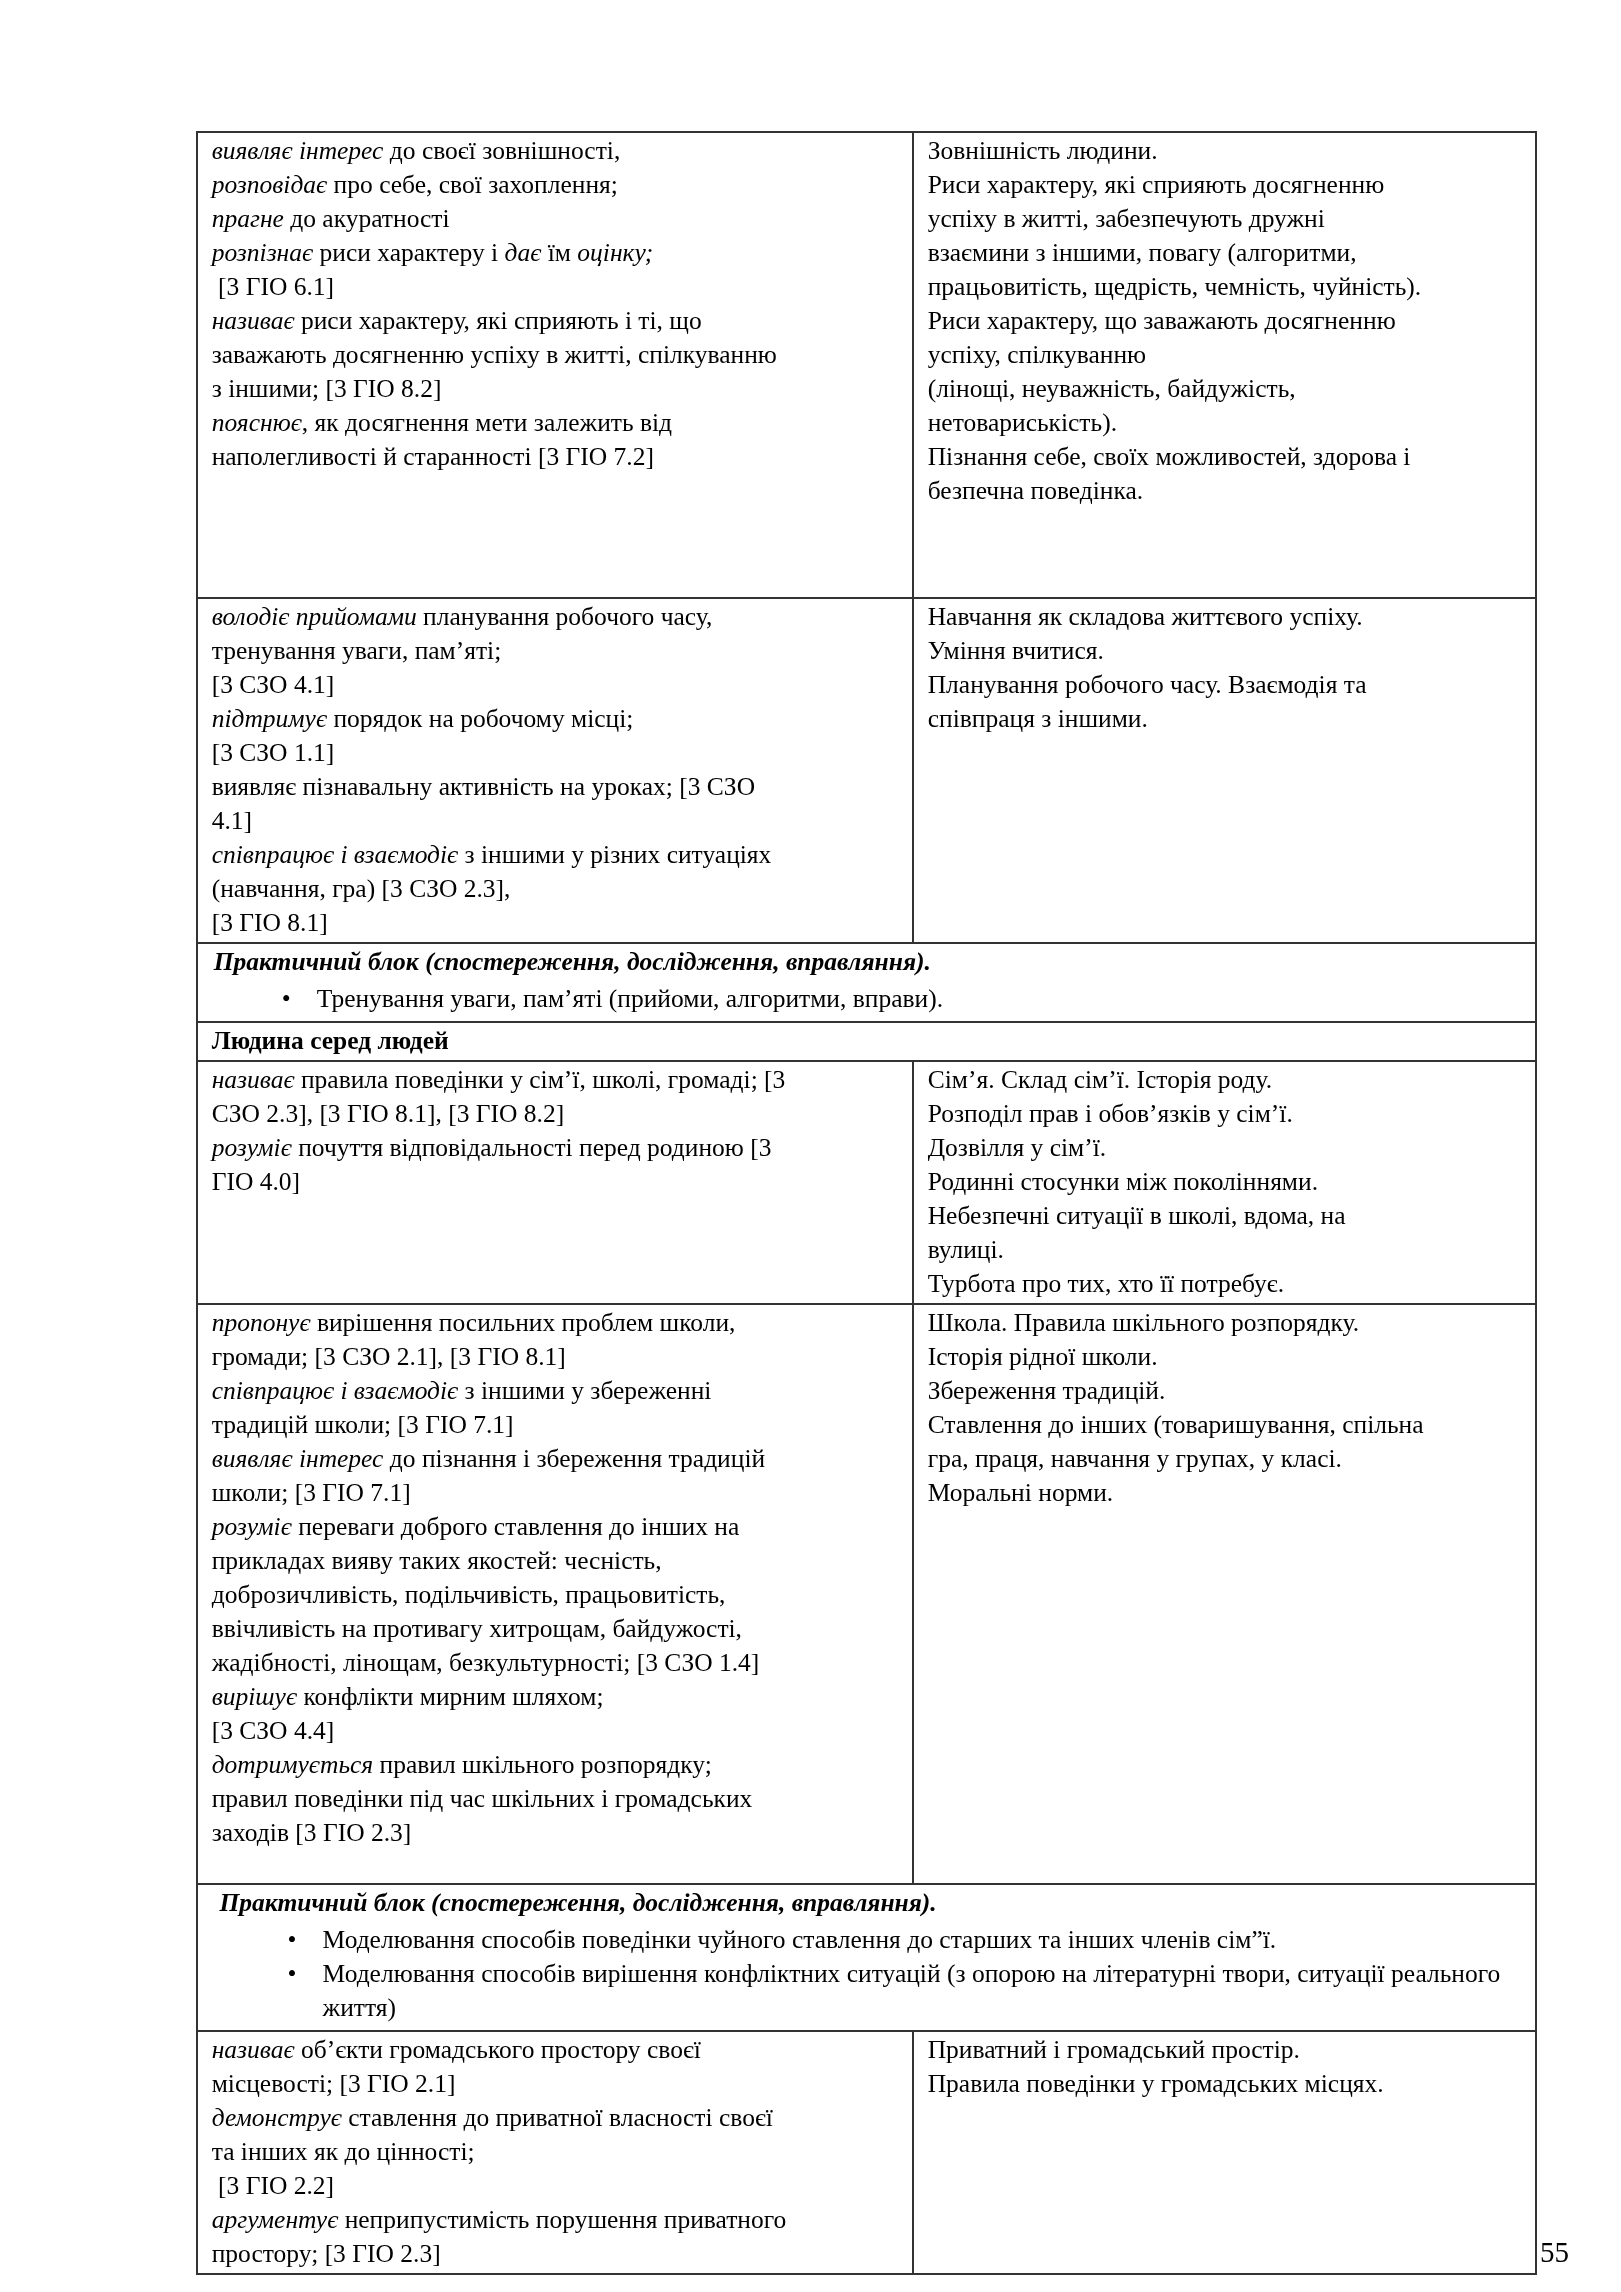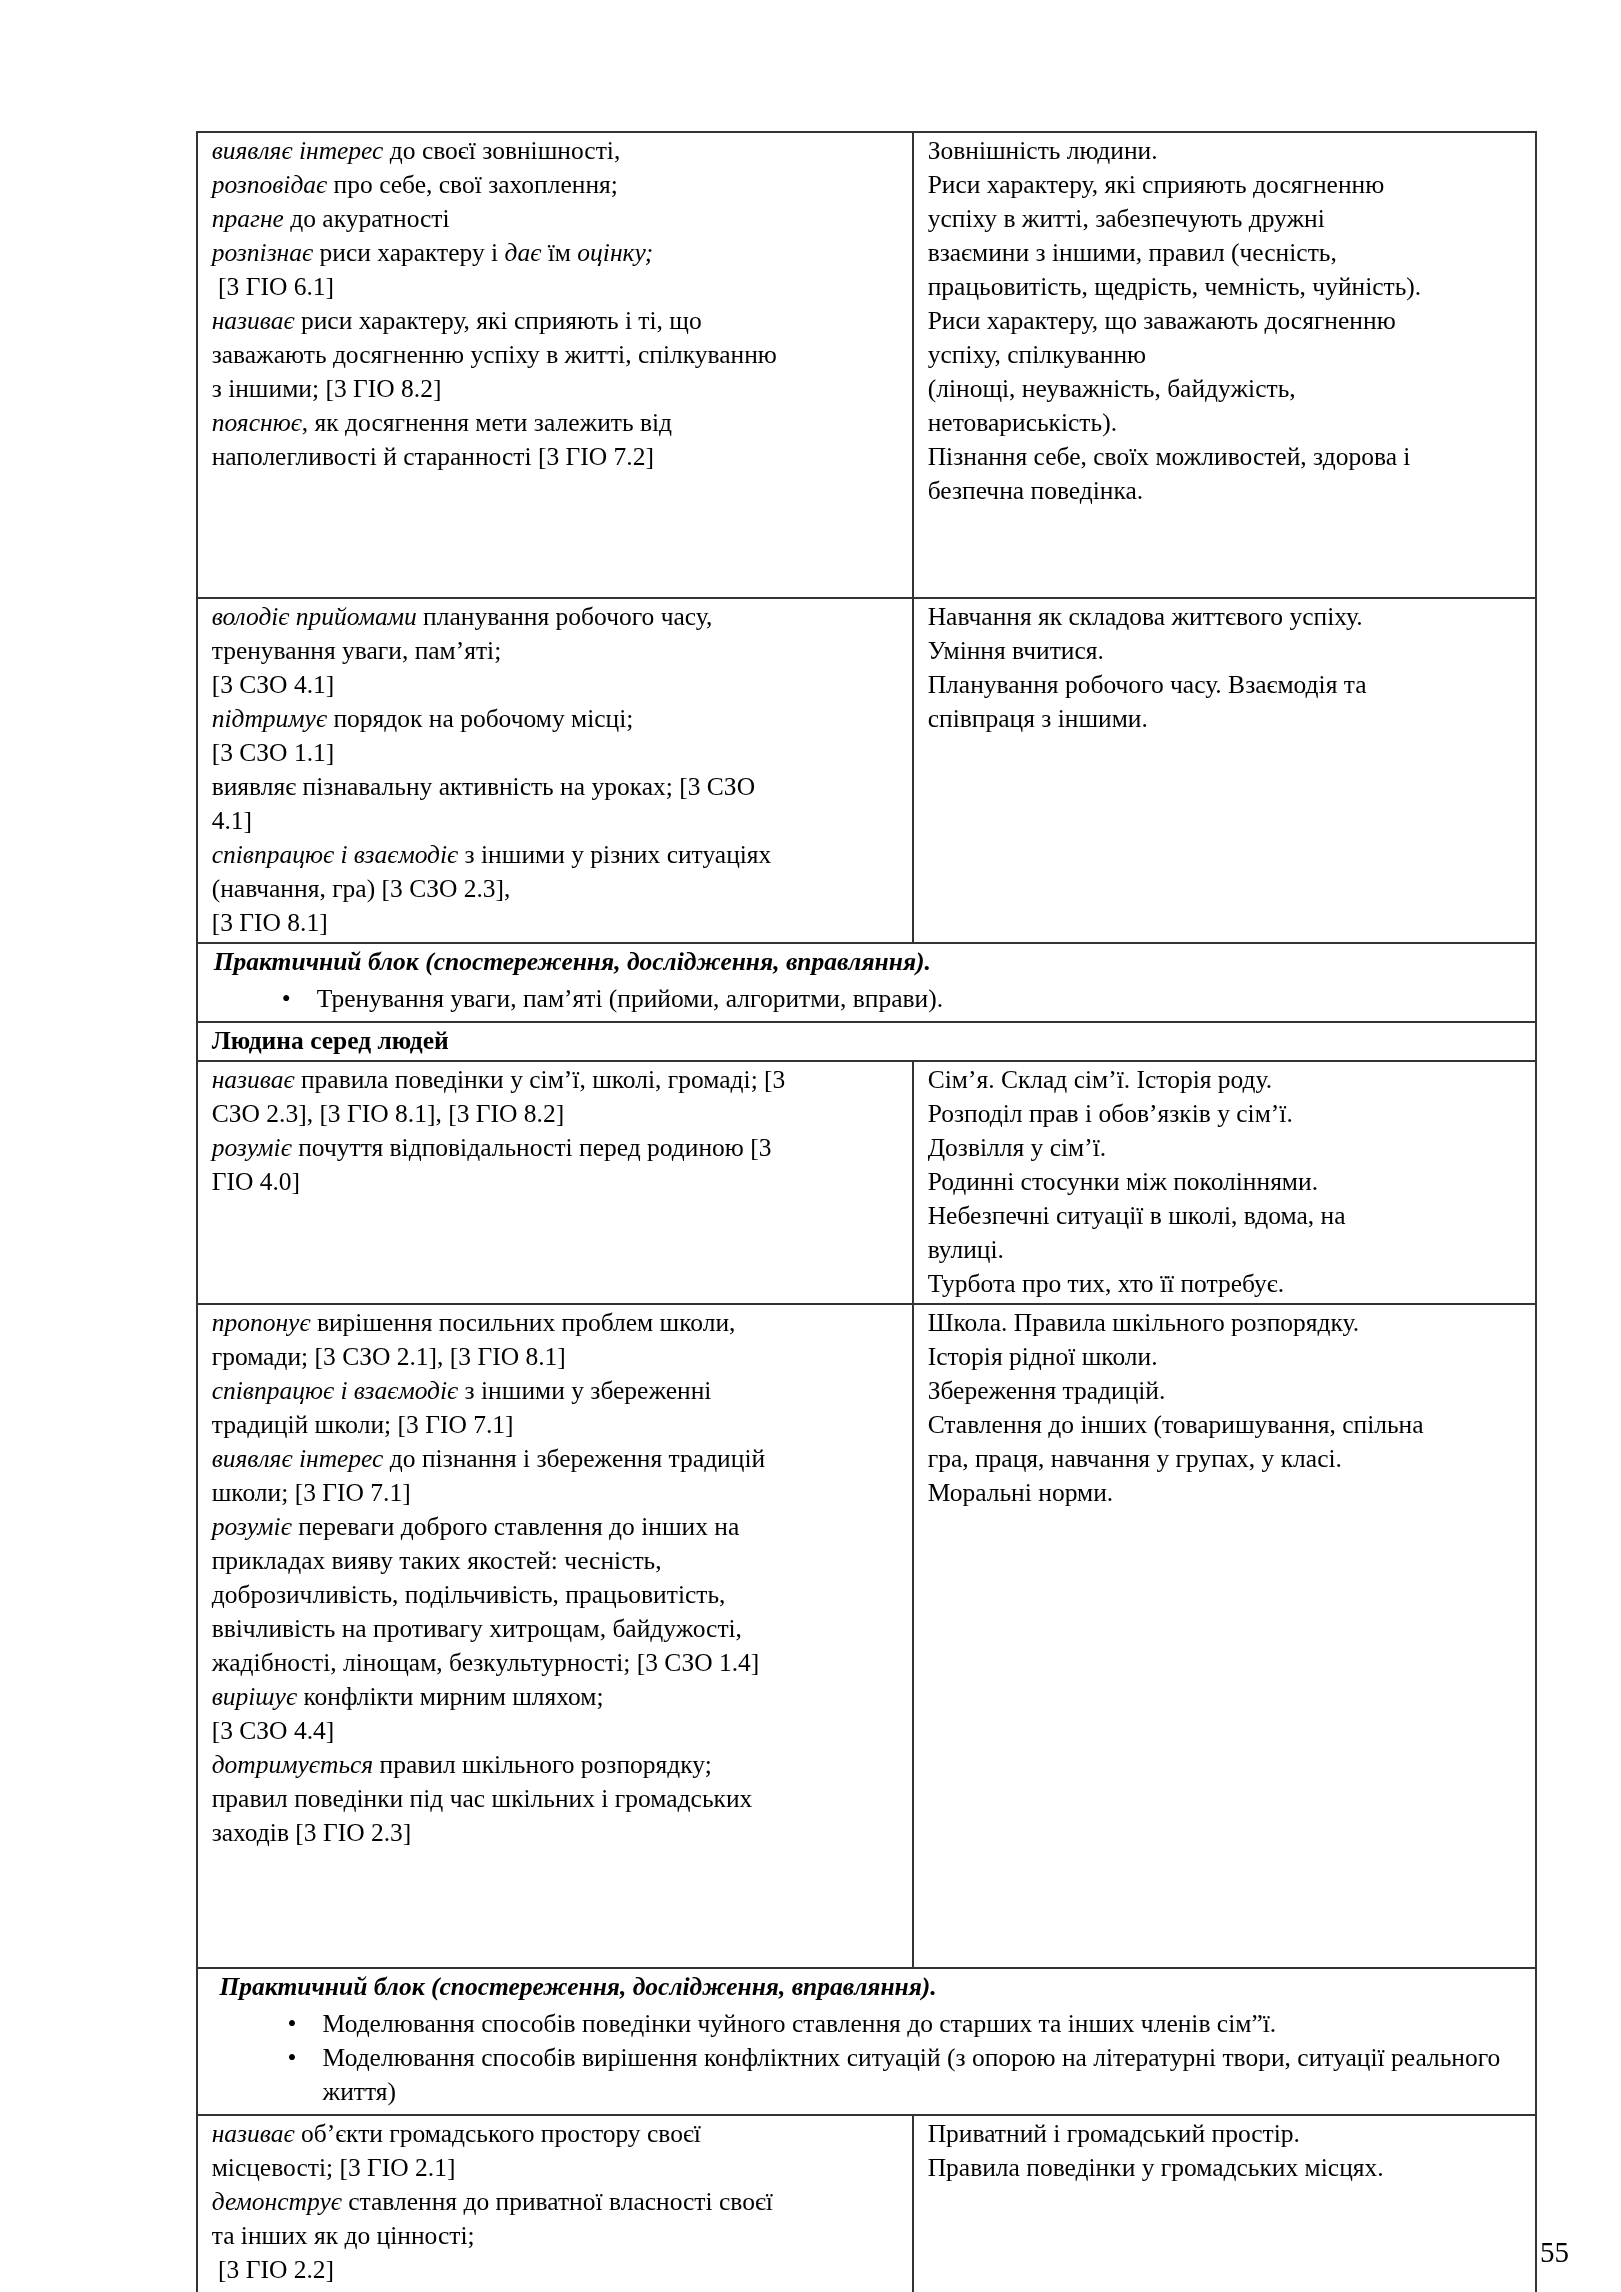--- a/index.html
+++ b/index.html
@@ -42,21 +42,21 @@
             <span class="line"><span class="it">називає</span><span> риси характеру, які сприяють і ті, що</span></span>
             <span class="line"><span>заважають досягненню успіху в житті, спілкуванню</span></span>
             <span class="line"><span>з іншими; [3 ГІО 8.2]</span></span>
             <span class="line"><span class="it">пояснює</span><span>, як досягнення мети залежить від</span></span>
             <span class="line"><span>наполегливості й старанності [3 ГІО 7.2]</span></span>
           </td>
         <td>
             <span class="line">Зовнішність людини.</span>
             <span class="line">Риси характеру, які сприяють досягненню</span>
             <span class="line">успіху в житті, забезпечують дружні</span>
-            <span class="line">взаємини з іншими, правил (чесність,</span>
+            <span class="line">взаємини з іншими, повагу (алгоритми,</span>
             <span class="line">працьовитість, щедрість, чемність, чуйність).</span>
             <span class="line">Риси характеру, що заважають досягненню</span>
             <span class="line">успіху, спілкуванню</span>
             <span class="line">(лінощі, неуважність, байдужість,</span>
             <span class="line">нетовариськість).</span>
             <span class="line">Пізнання себе, своїх можливостей, здорова і</span>
             <span class="line">безпечна поведінка.</span>
           </td>
       </tr>
       <tr style="height:288px">
@@ -100,21 +100,21 @@
         <td>
             <span class="line">Сім’я. Склад сім’ї. Історія роду.</span>
             <span class="line">Розподіл прав і обов’язків у сім’ї.</span>
             <span class="line">Дозвілля у сім’ї.</span>
             <span class="line">Родинні стосунки між поколіннями.</span>
             <span class="line">Небезпечні ситуації в школі, вдома, на</span>
             <span class="line">вулиці.</span>
             <span class="line">Турбота про тих, хто її потребує.</span>
           </td>
       </tr>
-      <tr style="height:664px">
+      <tr style="height:580px">
         <td>
             <span class="line"><span class="it">пропонує</span><span> вирішення посильних проблем школи,</span></span>
             <span class="line"><span>громади; [3 СЗО 2.1], [3 ГІО 8.1]</span></span>
             <span class="line"><span class="it">співпрацює і взаємодіє</span><span> з іншими у збереженні</span></span>
             <span class="line"><span>традицій школи; [3 ГІО 7.1]</span></span>
             <span class="line"><span class="it">виявляє інтерес</span><span> до пізнання і збереження традицій</span></span>
             <span class="line"><span>школи; [3 ГІО 7.1]</span></span>
             <span class="line"><span class="it">розуміє</span><span> переваги доброго ставлення до інших на</span></span>
             <span class="line"><span>прикладах вияву таких якостей: чесність,</span></span>
             <span class="line"><span>доброзичливість, подільчивість, працьовитість,</span></span>

